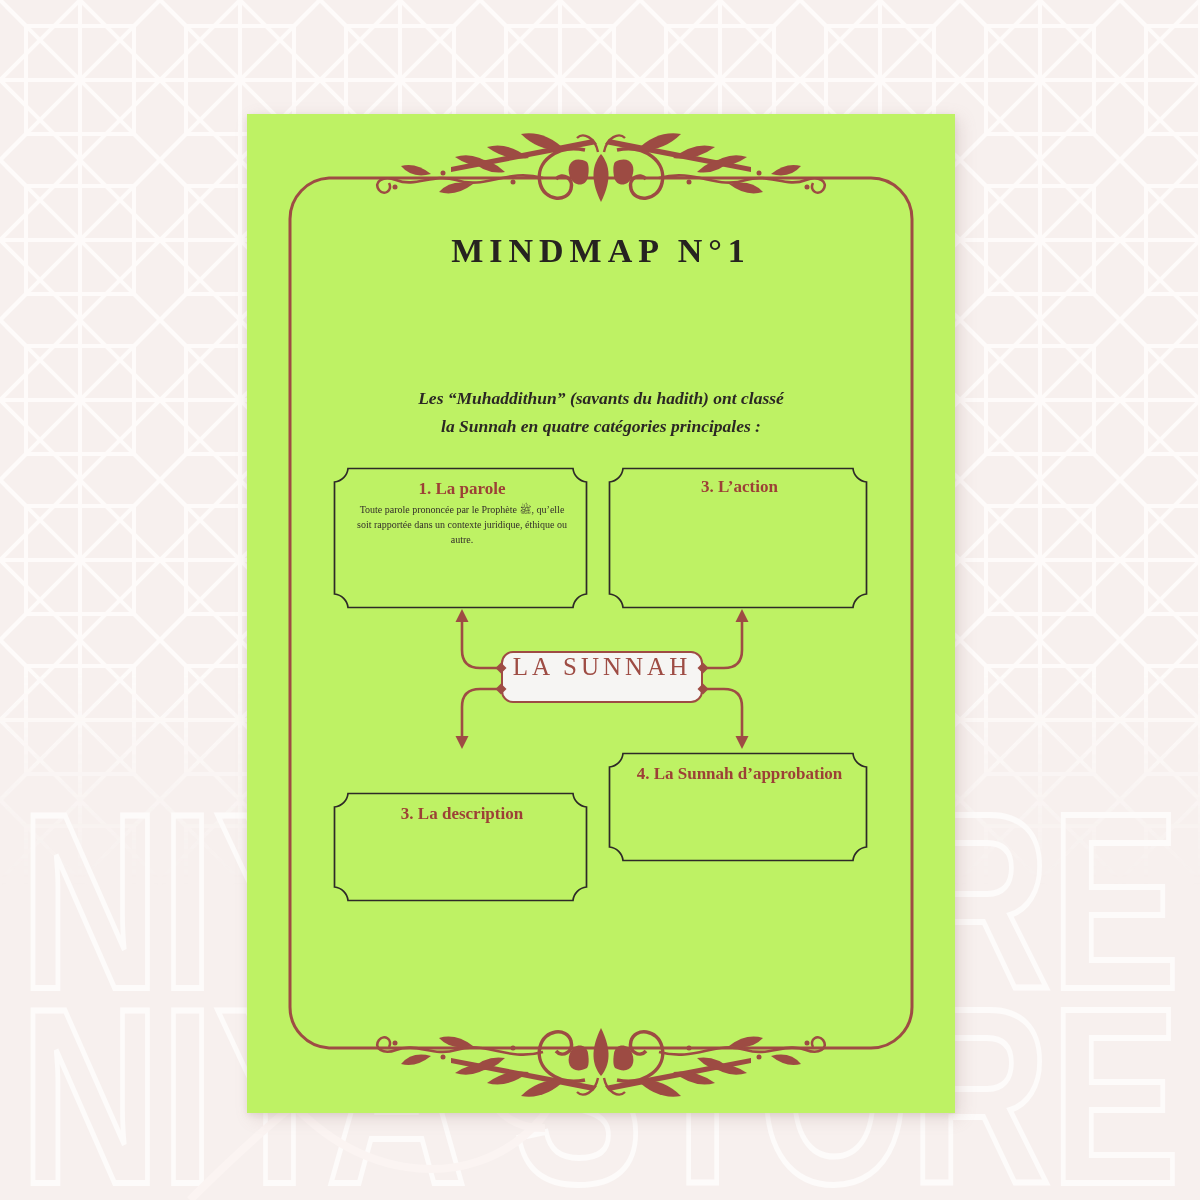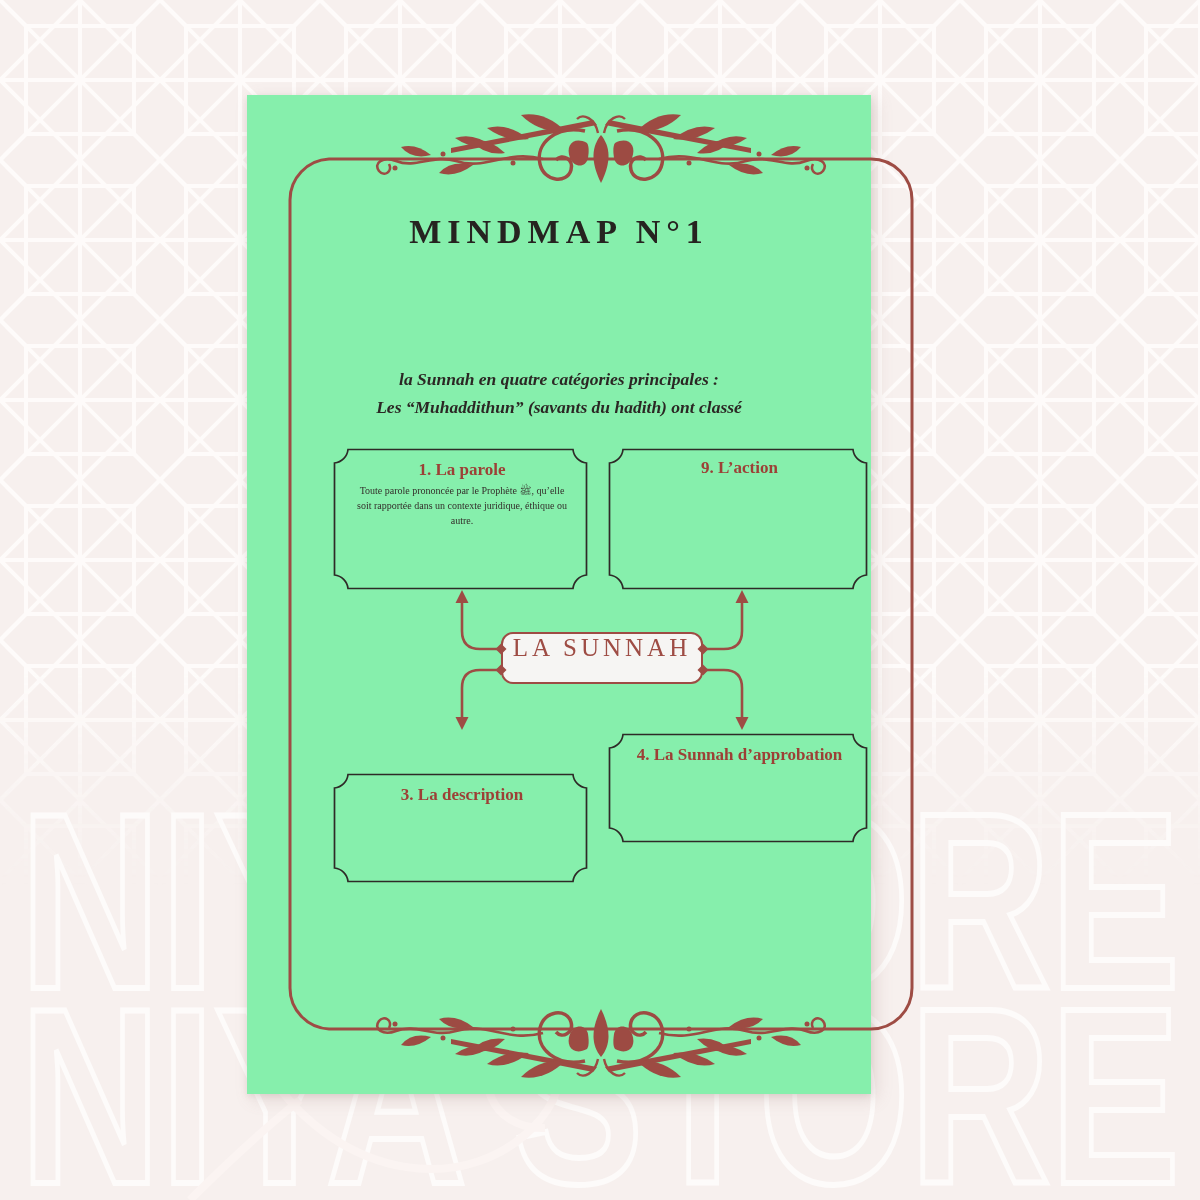--- a/index.html
+++ b/index.html
@@ -15,22 +15,22 @@
     position:absolute;inset:0;
     -webkit-mask-image:linear-gradient(to bottom,#000 0%,#000 56%,transparent 74%);
             mask-image:linear-gradient(to bottom,#000 0%,#000 56%,transparent 74%);
   }
 
   
   .wm{position:absolute;left:0;top:0;}
 
   
   .poster{
-    position:absolute;left:247px;top:95px;width:624px;height:999px;
-    background:#86efac;
+    position:absolute;left:247px;top:114px;width:708px;height:999px;
+    background:#bef264;
     box-shadow:5px 5px 16px rgba(150,115,108,.20), 0 2px 6px rgba(150,115,108,.15);
   }
   .frame-svg,.arrows-svg{position:absolute;left:0;top:0;pointer-events:none;}
 
   .orn{position:absolute;left:119px;width:470px;height:96px;}
   .orn-top{top:14px;}
   .orn-bottom{top:892px;transform:scaleY(-1);}
 
   .poster-title{
     position:absolute;left:0;top:118px;width:100%;margin:0;
@@ -155,37 +155,37 @@
         </g>
       </defs>
       <use href="#ornHalfB"></use>
       <use href="#ornHalfB" transform="scale(-1,1)"></use>
       <path d="M 0,26 C 9,37 11,52 0,74 C -11,52 -9,37 0,26 Z" fill="#9d4b43"></path>
     </svg>
 
     <h1 class="poster-title">MINDMAP N°1</h1>
 
     <div class="intro">
+      <div>Les “Muhaddithun” (savants du hadith) ont classé</div>
       <div>la Sunnah en quatre catégories principales :</div>
-      <div>Les “Muhaddithun” (savants du hadith) ont classé</div>
     </div>
 
     <div class="node node-1">
       <svg class="plaque" width="255" height="142">
           <path fill="none" stroke="#2e2a27" stroke-width="1.7" d="M 15 1.5 H 240 A 15 15 0 0 0 253.5 15 V 127 A 15 15 0 0 0 240 140.5 H 15 A 15 15 0 0 0 1.5 127 V 15 A 15 15 0 0 0 15 1.5 Z"></path>
         </svg>
       <h2>1. La parole</h2>
       <p>Toute parole prononcée par le Prophète ﷺ, qu’elle soit rapportée dans un contexte juridique, éthique ou autre.</p>
     </div>
 
     <div class="node node-2">
       <svg class="plaque" width="260" height="142">
           <path fill="none" stroke="#2e2a27" stroke-width="1.7" d="M 15 1.5 H 245 A 15 15 0 0 0 258.5 15 V 127 A 15 15 0 0 0 245 140.5 H 15 A 15 15 0 0 0 1.5 127 V 15 A 15 15 0 0 0 15 1.5 Z"></path>
         </svg>
-      <h2>9. L’action</h2>
+      <h2>3. L’action</h2>
     </div>
 
     <div class="node node-3">
       <svg class="plaque" width="255" height="110">
           <path fill="none" stroke="#2e2a27" stroke-width="1.7" d="M 15 1.5 H 240 A 15 15 0 0 0 253.5 15 V 95 A 15 15 0 0 0 240 108.5 H 15 A 15 15 0 0 0 1.5 95 V 15 A 15 15 0 0 0 15 1.5 Z"></path>
         </svg>
       <h2>3. La description</h2>
     </div>
 
     <div class="node node-4">

